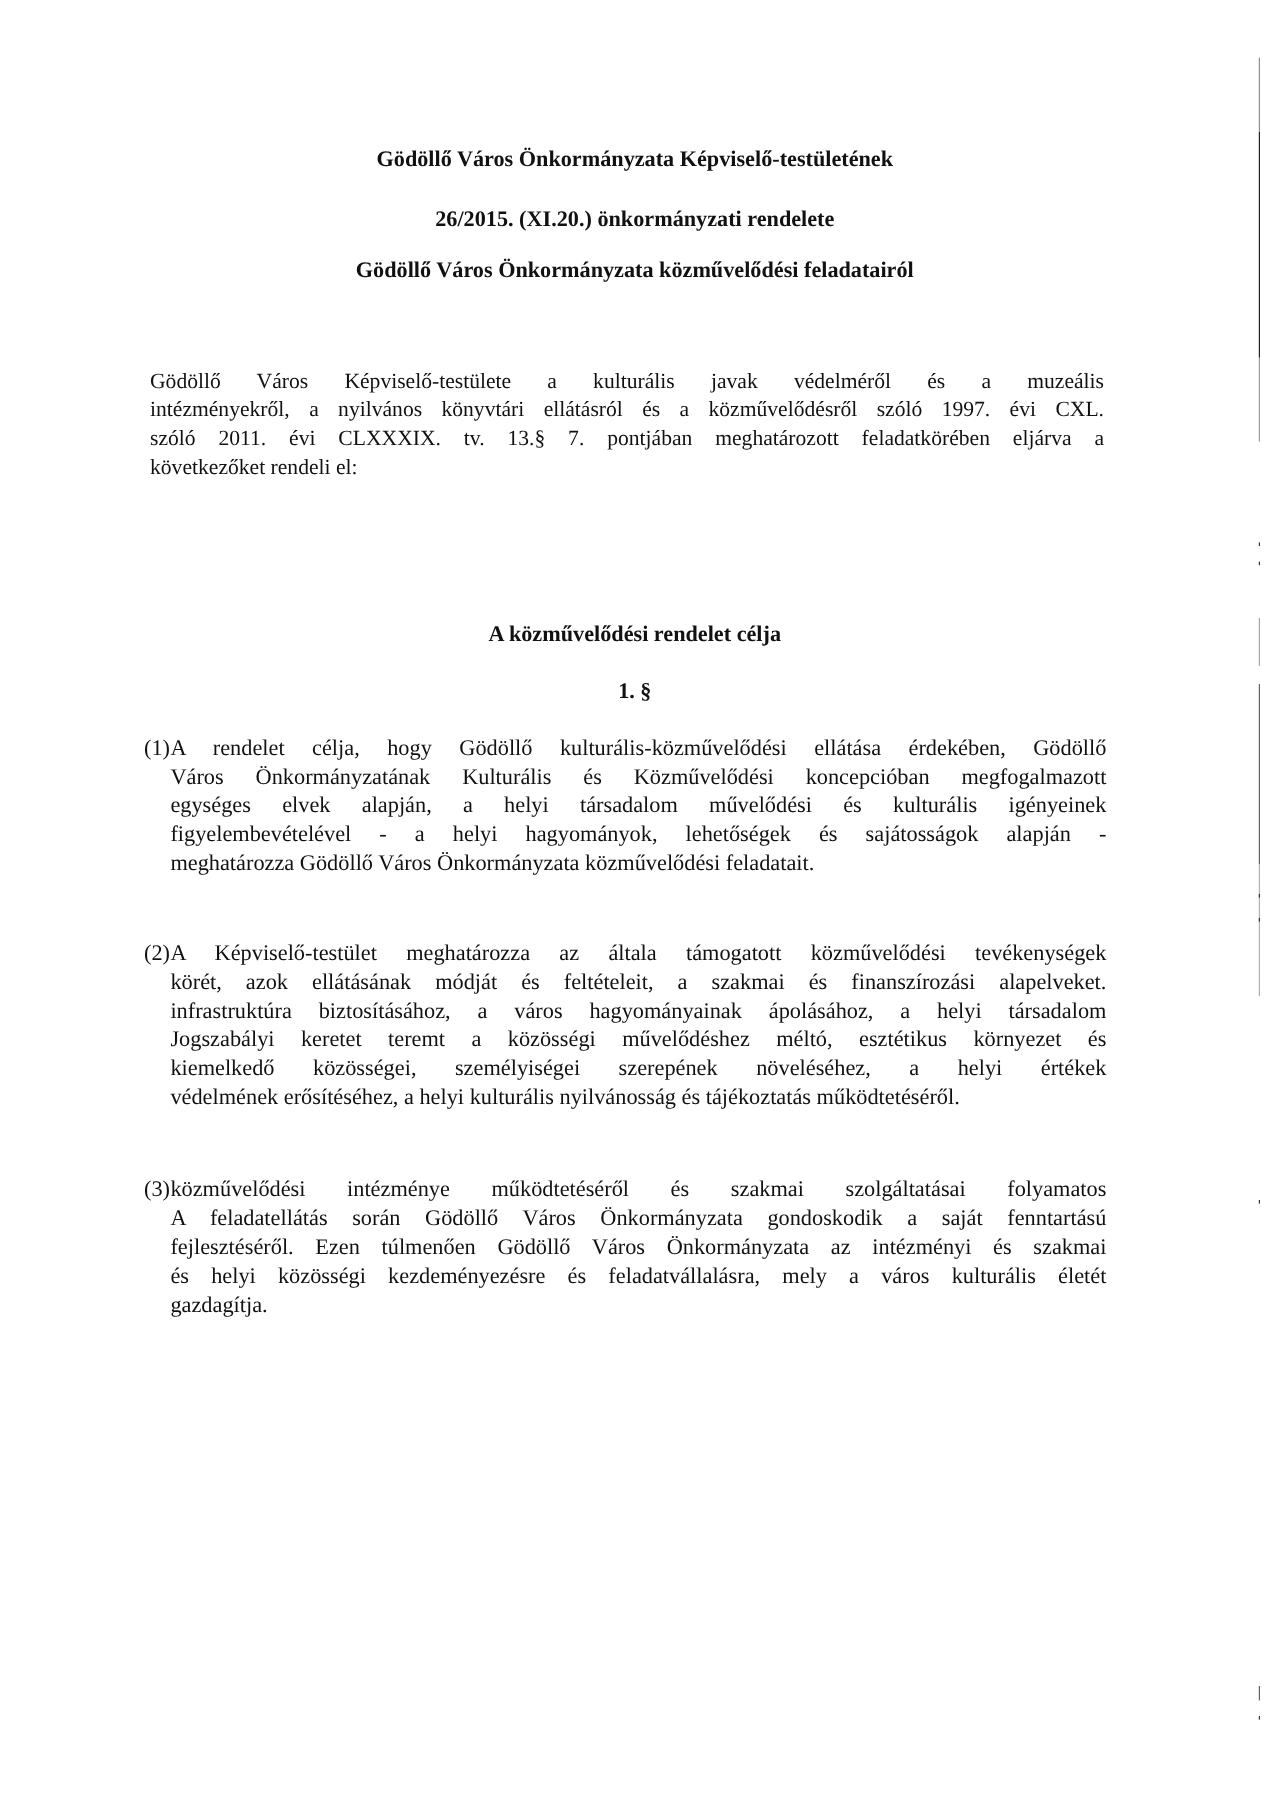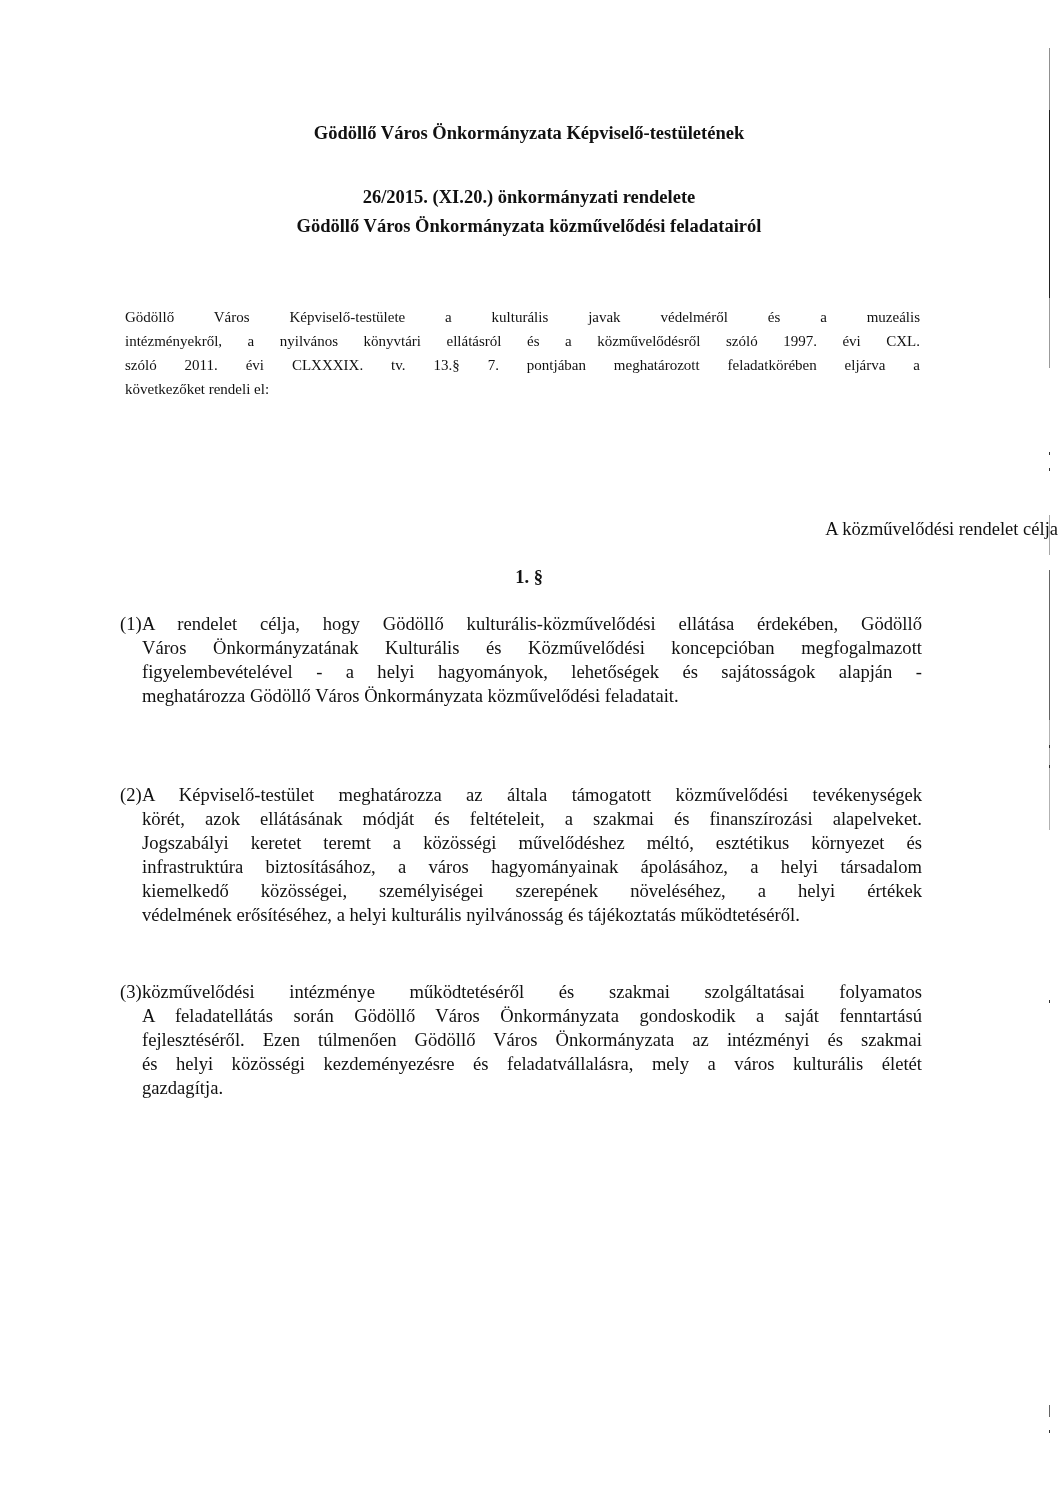--- a/index.html
+++ b/index.html
@@ -29,21 +29,21 @@
       font-size: 18.5px;
     }
     .title-line {
       position: absolute;
       left: 0; width: 1058px;
       text-align: center;
       white-space: nowrap;
     }
     .body-text {
       position: absolute;
-      font-size: 15px;
+      font-size: 18px;
       line-height: 24px;
       text-align: justify;
     }
     .justify-line {
       display: block;
       text-align: justify;
       text-align-last: justify;
       white-space: nowrap;
       height: 24px;
     }
@@ -51,22 +51,22 @@
       text-align-last: left;
     }
     .intro {
       left: 125px;
       width: 795px;
       top: 305px;
     }
     .section-title {
       position: absolute;
       left: 0; width: 1058px;
-      text-align: right;
-      font-weight: normal;
+      text-align: center;
+      font-weight: bold;
       font-size: 18.5px;
     }
     .section-num {
       position: absolute;
       left: 0; width: 1058px;
       text-align: center;
       font-weight: bold;
       font-size: 18.5px;
     }
     .para {
@@ -98,51 +98,52 @@
       background: #333;
     }
   </style>
 </head>
 <body>
 
 <div class="page">
 
   <div class="title-block">
     <div class="title-line" style="top:123px;">Gödöllő Város Önkormányzata Képviselő-testületének</div>
-    <div class="title-line" style="top:187px;">26/2015. (XI.20.) önkormányzati rendelete</div>
+    <div class="title-line" style="top:173px;">26/2015. (XI.20.) önkormányzati rendelete</div>
     <div class="title-line" style="top:216px;">Gödöllő Város Önkormányzata közművelődési feladatairól</div>
   </div>
 
   <div class="body-text intro">
     <span class="justify-line">Gödöllő Város Képviselő-testülete a kulturális javak védelméről és a muzeális</span>
     <span class="justify-line">intézményekről, a nyilvános könyvtári ellátásról és a közművelődésről szóló 1997. évi CXL.</span>
     <span class="justify-line">szóló 2011. évi CLXXXIX. tv. 13.§ 7. pontjában meghatározott feladatkörében eljárva a</span>
     <span class="justify-line last">következőket rendeli el:</span>
   </div>
 
   <div class="section-title" style="top:519px;">A közművelődési rendelet célja</div>
   <div class="section-num" style="top:567px;">1. §</div>
 
   <div class="para" style="top:612px;">
     <span class="num">(1)</span>
     <div class="lines">
       <span class="justify-line">A rendelet célja, hogy Gödöllő kulturális-közművelődési ellátása érdekében, Gödöllő</span>
       <span class="justify-line">Város Önkormányzatának Kulturális és Közművelődési koncepcióban megfogalmazott</span>
+      <span class="justify-line">egységes elvek alapján, a helyi társadalom művelődési és kulturális igényeinek</span>
       <span class="justify-line">figyelembevételével - a helyi hagyományok, lehetőségek és sajátosságok alapján -</span>
       <span class="justify-line last">meghatározza Gödöllő Város Önkormányzata közművelődési feladatait.</span>
     </div>
   </div>
 
   <div class="para" style="top:783px;">
     <span class="num">(2)</span>
     <div class="lines">
       <span class="justify-line">A Képviselő-testület meghatározza az általa támogatott közművelődési tevékenységek</span>
       <span class="justify-line">körét, azok ellátásának módját és feltételeit, a szakmai és finanszírozási alapelveket.</span>
+      <span class="justify-line">infrastruktúra biztosításához, a város hagyományainak ápolásához, a helyi társadalom</span>
       <span class="justify-line">Jogszabályi keretet teremt a közösségi művelődéshez méltó, esztétikus környezet és</span>
-      <span class="justify-line">infrastruktúra biztosításához, a város hagyományainak ápolásához, a helyi társadalom</span>
       <span class="justify-line">kiemelkedő közösségei, személyiségei szerepének növeléséhez, a helyi értékek</span>
       <span class="justify-line last">védelmének erősítéséhez, a helyi kulturális nyilvánosság és tájékoztatás működtetéséről.</span>
     </div>
   </div>
 
   <div class="para" style="top:980px;">
     <span class="num">(3)</span>
     <div class="lines">
       <span class="justify-line">közművelődési intézménye működtetéséről és szakmai szolgáltatásai folyamatos</span>
       <span class="justify-line">A feladatellátás során Gödöllő Város Önkormányzata gondoskodik a saját fenntartású</span>

